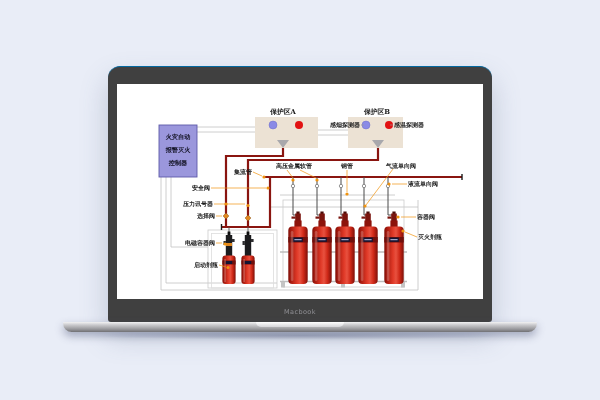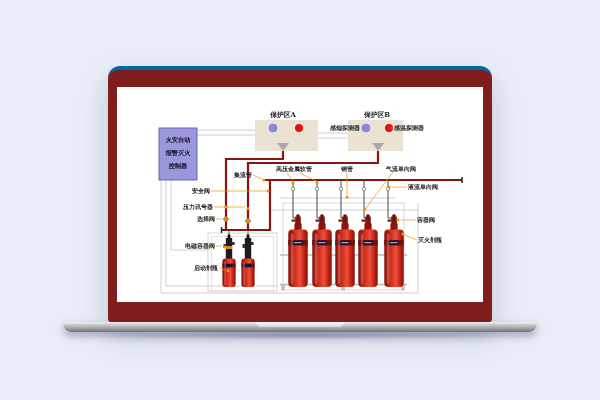--- a/index.html
+++ b/index.html
@@ -6,23 +6,23 @@
   body{
     width:600px;height:400px;
     background:#e9edf7;
     position:relative;
     font-family:"DejaVu Sans",sans-serif;
     overflow:hidden;
   }
   .laptop{position:absolute;left:0;top:0;width:600px;height:400px;}
   .screen{
     position:absolute;left:108px;top:66px;width:384px;height:256px;
-    background:#7f1d1d;
+    background:#404040;
     border-radius:12px 12px 3px 3px;
-    border-top:4px solid #0369a1;
+    border-top:1px solid #0369a1;
     box-shadow:0 14px 28px rgba(80,92,130,.28);
     box-sizing:border-box;
   }
   .screen-content{
     position:absolute;left:9px;top:17px;width:366px;height:215px;
     background:#ffffff;
   }
   .chin-label{
     position:absolute;left:0;right:0;bottom:6px;
     text-align:center;
@@ -228,19 +228,20 @@
         <text class="dl" x="101" y="183" text-anchor="end">启动剂瓶</text>
         <text class="dl" x="177" y="84" text-anchor="middle">高压金属软管</text>
         <text class="dl" x="230" y="84" text-anchor="middle">钢管</text>
         <text class="dl" x="284" y="84" text-anchor="middle">气流单向阀</text>
         <text class="dl" x="291" y="102">液流单向阀</text>
         <text class="dl" x="300" y="135">容器阀</text>
         <text class="dl" x="301" y="155">灭火剂瓶</text>
       </svg>
 
     </div>
+    <div class="chin-label">Macbook</div>
   </div>
 
   <div class="base">
     <div class="base-notch"></div>
   </div>
   <div class="floor-shadow"></div>
 </div>
 
 </body></html>

